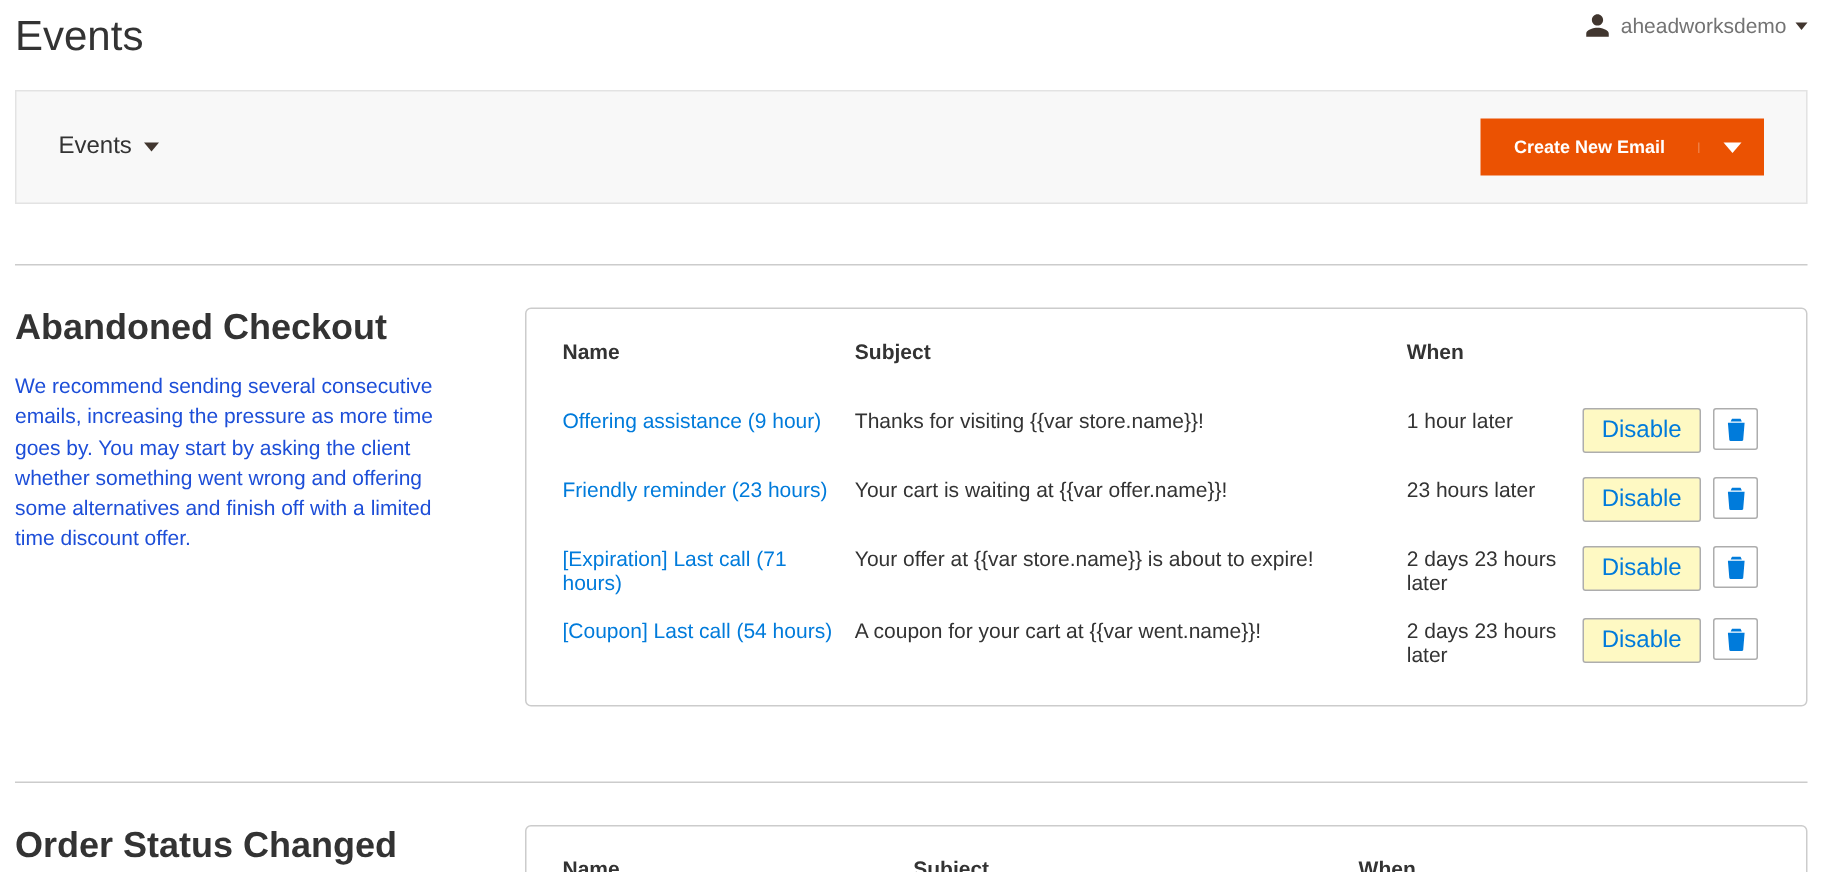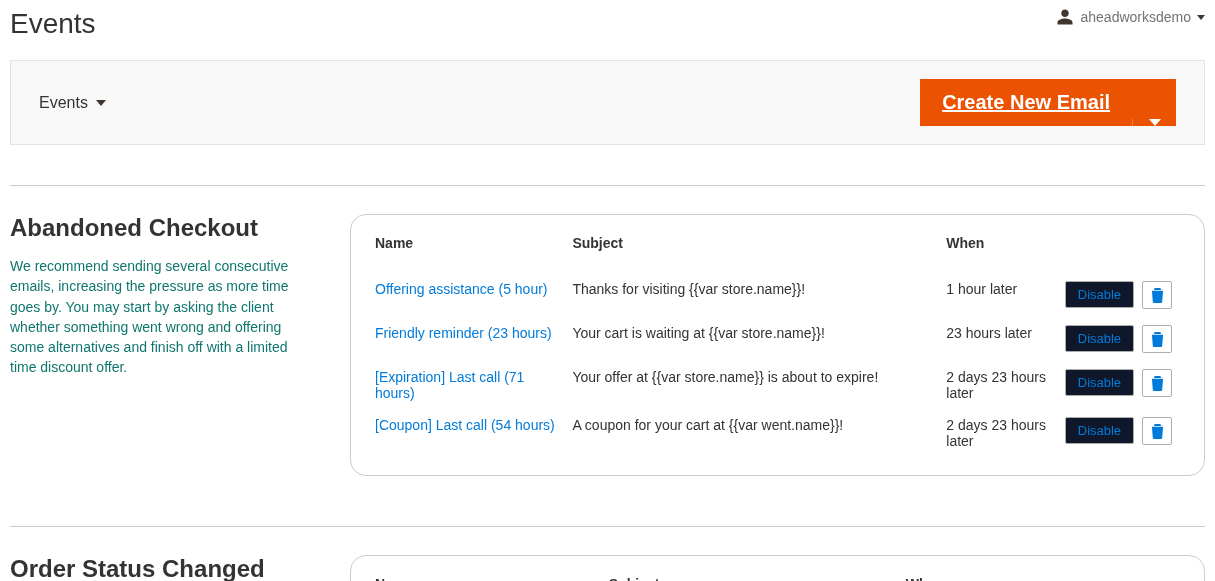--- a/index.html
+++ b/index.html
@@ -50,27 +50,26 @@
     display: flex; align-items: center; gap: 8px;
     font-size: 16px; color: #333; cursor: pointer;
   }
   .scope-caret {
     width: 0; height: 0;
     border-left: 5px solid transparent;
     border-right: 5px solid transparent;
     border-top: 6px solid #41362f;
   }
   .primary-btn {
-    display: flex; align-items: flex-end;
+    display: flex; align-items: center;
     background: #eb5202;
     color: #fff;
-    font-size: 20px; font-weight: 600;
+    font-size: 12px; font-weight: 600;
     border: none;
     cursor: pointer;
-    text-decoration: underline;
   }
   .primary-btn-label { padding: 12px 22px; }
   .primary-btn-caret {
     border-left: 1px solid rgba(255,255,255,0.25);
     display: flex; align-items: center; justify-content: center;
     width: 44px;
   }
   .primary-btn-caret .caret {
     width: 0; height: 0;
     border-left: 6px solid transparent;
@@ -88,27 +87,27 @@
     align-items: flex-start;
     padding: 28px 10px 50px 10px;
     gap: 40px;
   }
   .section-meta { width: 300px; flex-shrink: 0; }
   .section-title {
     font-size: 24px; font-weight: 700; color: #333;
     margin-bottom: 14px;
   }
   .section-desc {
-    font-size: 14px; color: #0f766e; line-height: 1.45;
+    font-size: 14px; color: #1d4ed8; line-height: 1.45;
   }
 
   .card {
     flex: 1;
     border: 1px solid #ccc;
-    border-radius: 16px;
+    border-radius: 4px;
     padding: 8px 24px 18px 24px;
   }
   table.emails { width: 100%; border-collapse: collapse; }
   table.emails th {
     text-align: left;
     font-weight: 600;
     color: #333;
     padding: 12px 8px 22px 0;
     font-size: 14px;
   }
@@ -123,23 +122,23 @@
   }
   table.emails td.name-cell { width: 200px; }
   table.emails td.subject-cell { width: 380px; }
   table.emails td.when-cell { width: 120px; }
   table.emails td.actions-cell { text-align: right; white-space: nowrap; }
 
   .btn-outline {
     display: inline-flex; align-items: center; justify-content: center;
     border: 1px solid #adadad;
     border-radius: 2px;
-    background: #0f172a;
+    background: #fef9c3;
     color: #007bdb;
-    font-size: 13px;
+    font-size: 16px;
     padding: 5px 12px;
     cursor: pointer;
     min-width: 56px;
   }
   .btn-icon {
     display: inline-flex; align-items: center; justify-content: center;
     border: 1px solid #adadad;
     border-radius: 2px;
     background: #fff;
     width: 30px; height: 28px;
@@ -188,36 +187,36 @@
         <thead>
           <tr>
             <th>Name</th>
             <th>Subject</th>
             <th>When</th>
             <th></th>
           </tr>
         </thead>
         <tbody>
   <tr>
-    <td class="name-cell"><a href="#">Offering assistance (5 hour)</a></td>
+    <td class="name-cell"><a href="#">Offering assistance (9 hour)</a></td>
     <td class="subject-cell">Thanks for visiting {{var store.name}}!</td>
     <td class="when-cell">1 hour later</td>
     <td class="actions-cell">
       <button class="btn-outline">Disable</button>
       <button class="btn-icon">
         <svg viewBox="0 0 14 16">
                     <path d="M1 3h12l-1 12.2c0 .4-.4.8-.8.8H2.8c-.4 0-.8-.4-.8-.8L1 3zm3-3h6l1 2H3l1-2zM4 6h1v7H4V6zm2.5 0h1v7h-1V6zm2.5 0h1v7H9V6z"></path>
                   </svg>
       </button>
     </td>
   </tr>
 
   <tr>
     <td class="name-cell"><a href="#">Friendly reminder (23 hours)</a></td>
-    <td class="subject-cell">Your cart is waiting at {{var store.name}}!</td>
+    <td class="subject-cell">Your cart is waiting at {{var offer.name}}!</td>
     <td class="when-cell">23 hours later</td>
     <td class="actions-cell">
       <button class="btn-outline">Disable</button>
       <button class="btn-icon">
         <svg viewBox="0 0 14 16">
                     <path d="M1 3h12l-1 12.2c0 .4-.4.8-.8.8H2.8c-.4 0-.8-.4-.8-.8L1 3zm3-3h6l1 2H3l1-2zM4 6h1v7H4V6zm2.5 0h1v7h-1V6zm2.5 0h1v7H9V6z"></path>
                   </svg>
       </button>
     </td>
   </tr>

